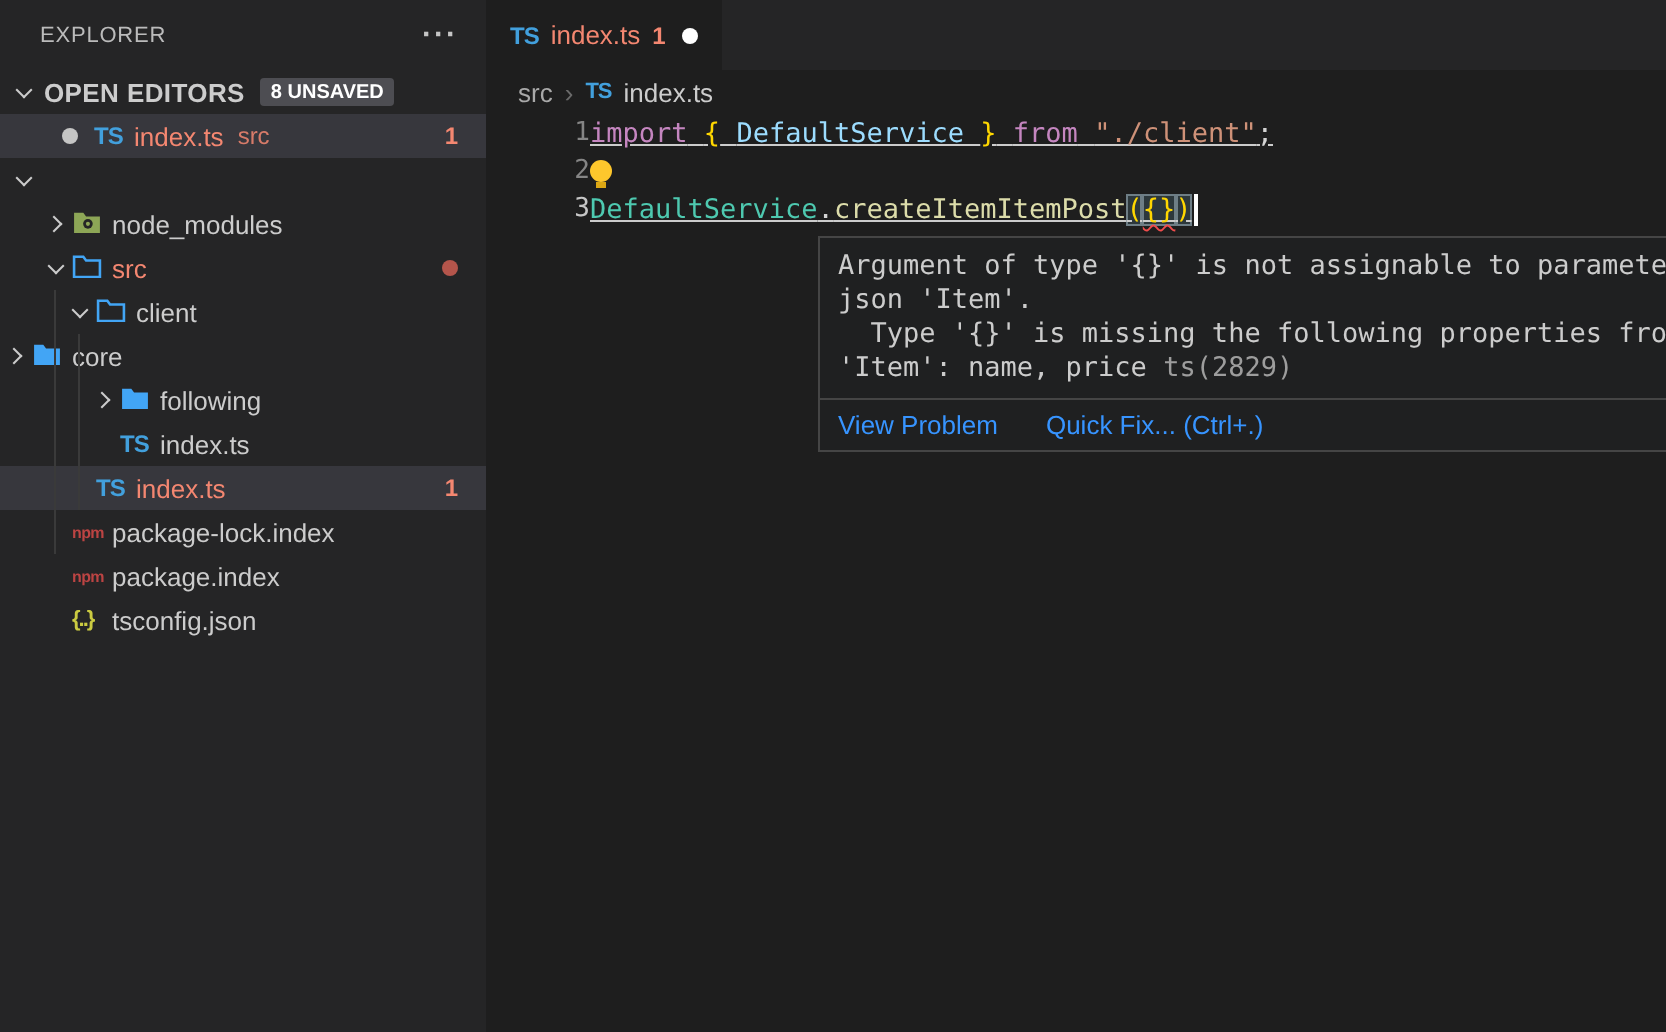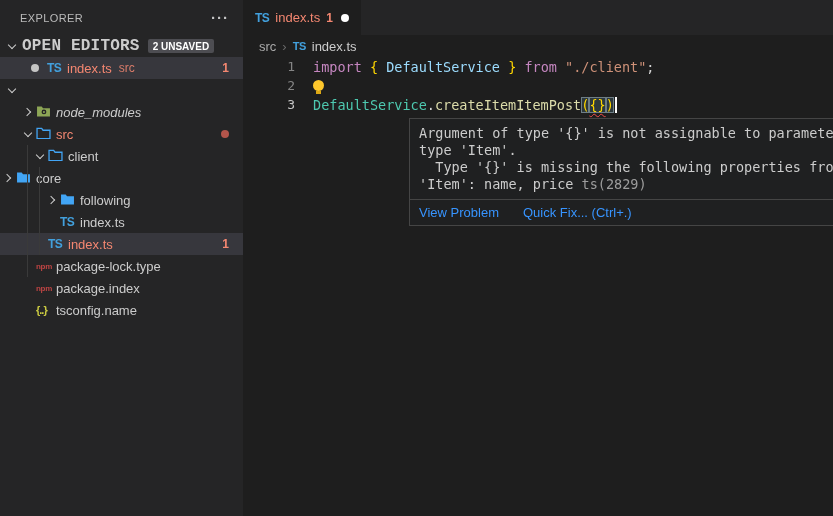--- a/index.html
+++ b/index.html
@@ -9,21 +9,21 @@
 
   
   .sidebar { position:absolute; left:0; top:0; width:243px; height:516px; background:#252526; }
   .sb-header { height:35px; display:flex; align-items:center; justify-content:space-between;
     padding:0 14px 0 20px; }
   .sb-title { font-size:11px; color:#bbbbbb; letter-spacing:.4px; }
   .more { font-size:15px; font-weight:bold; color:#c5c5c5; letter-spacing:1px; cursor:pointer; line-height:10px; }
 
   .row { height:22px; display:flex; align-items:center; font-size:13px; color:#cccccc; cursor:pointer; }
   .row.selected { background:#37373d; }
-  .sec-label { font-size:16px; font-weight:bold; color:#cccccc; letter-spacing:.2px; margin-left:2px;font-family:Liberation Mono, monospace; }
+  .sec-label { font-size:13px; font-weight:bold; color:#cccccc; letter-spacing:.2px; margin-left:2px; }
   .badge-pill { background:#4d4d52; color:#ffffff; font-size:10px; font-weight:bold;
     border-radius:2px; padding:1.5px 5px; margin-left:8px; }
 
   .twisty { width:16px; display:flex; align-items:center; justify-content:center; flex:0 0 16px; }
   .chev { width:6px; height:6px; border-right:1.4px solid #cccccc; border-bottom:1.4px solid #cccccc; }
   .chev.collapsed { transform:rotate(-45deg); margin-left:-2px; }
   .chev.expanded  { transform:rotate(45deg); margin-top:-3px; }
 
   .ficon { width:20px; flex:0 0 20px; display:flex; align-items:center; justify-content:flex-start; }
   .ts-ic { font-size:12px; font-weight:bold; letter-spacing:-.5px; }
@@ -48,21 +48,21 @@
     display:flex; align-items:center; gap:6px; padding-left:16px; font-size:13px; color:#a9a9a9; }
   .bc-sep { color:#6a6a6a; }
   .bc-file { color:#cccccc; }
   .ts-mini { font-size:11px; font-weight:bold; letter-spacing:-.5px; }
 
   .code { position:absolute; left:243px; top:57px; width:590px;
     font-family:"DejaVu Sans Mono", monospace; font-size:13.5px; }
   .cline { height:19px; display:flex; align-items:center; white-space:pre; }
   .gutter { width:52px; flex:0 0 52px; text-align:right; color:#858585; font-size:13px; }
   .gutter.active { color:#c6c6c6; }
-  .ctext { margin-left:18px; display:flex; align-items:center; }
+  .ctext { display:flex; align-items:center;text-decoration:underline; }
   .tok { white-space:pre; }
   .bracket-box { box-shadow:inset 0 0 0 1px #6e7e86; background:rgba(86,125,140,.28); }
   .squiggle { text-decoration:underline wavy #f14c4c 1px; text-underline-offset:3px; text-decoration-skip-ink:none; }
   .cursor { display:inline-block; width:2px; height:16px; background:#ffffff; margin-left:1px; }
 
   .bulb { width:11px; height:11px; border-radius:50%; background:#fec72c; position:relative;
     display:inline-block; cursor:pointer; }
   .bulb::after { content:""; position:absolute; left:3px; bottom:-3px; width:5px; height:3px; background:#dda814; }
 
   
@@ -83,21 +83,21 @@
   <div class="sb-header">
     <span class="sb-title">EXPLORER</span>
     <span class="more">···</span>
   </div>
 
   <div class="row" style="padding-left:4px">
     <span class="twisty">
         <span class="chev expanded"></span>
       </span>
     <span class="sec-label">OPEN EDITORS</span>
-    <span class="badge-pill">2 UNSAVED</span>
+    <span class="badge-pill">8 UNSAVED</span>
   </div>
 
   <div class="row selected" style="padding-left:31px">
     <span class="mod-dot"></span>
     <span class="ficon">
         <span class="ts-ic ts-color" style="color: rgb(66, 160, 221);">TS</span>
       </span>
     <span class="tlabel err" style="color: rgb(244, 135, 113);">index.ts</span>
     <span class="tdesc err" style="color: rgb(244, 135, 113);">src</span>
     <span class="spacer"></span>
@@ -106,21 +106,21 @@
 
   <div class="row" style="padding-left:4px">
     <span class="twisty">
         <span class="chev expanded"></span>
       </span>
   </div>
 
   <div id="tree" style="position:relative">
     <div class="indent-guide" style="left:27px; top:44px; height:132px"></div>
     <div class="indent-guide" style="left:39px; top:66px; height:88px"></div>
-  <div class="row" style="padding-left: 20px; font-style: italic;">
+  <div class="row" style="padding-left: 20px;">
         <span class="twisty">
           <span class="chev collapsed"></span>
         </span>
         <span class="ficon">
           <span><svg width="15" height="12" viewBox="0 0 16 13">
               <path d="M1 1.5 h5 l1.5 2 H15 v9 H1 z" fill="#8da656"></path>
               <circle cx="8.5" cy="7.5" r="2.6" fill="#252526"></circle>
               <circle cx="8.5" cy="7.5" r="1.1" fill="#8da656"></circle>
             </svg></span>
         </span>
@@ -191,37 +191,37 @@
         </span>
         <span class="tlabel" style="color: rgb(244, 135, 113);">index.ts</span>
         <span class="spacer"></span>
         <span class="count-badge" style="color: rgb(244, 135, 113);">1</span>
       </div>
       <div class="row" style="padding-left: 20px;">
         <span class="twisty"></span>
         <span class="ficon">
           <span class="npm-ic" style="color: rgb(188, 68, 67);">npm</span>
         </span>
-        <span class="tlabel">package-lock.type</span>
+        <span class="tlabel">package-lock.index</span>
         <span class="spacer"></span>
       </div>
       <div class="row" style="padding-left: 20px;">
         <span class="twisty"></span>
         <span class="ficon">
           <span class="npm-ic" style="color: rgb(188, 68, 67);">npm</span>
         </span>
         <span class="tlabel">package.index</span>
         <span class="spacer"></span>
       </div>
       <div class="row" style="padding-left: 20px;">
         <span class="twisty"></span>
         <span class="ficon">
           <span class="json-ic" style="color: rgb(203, 203, 65);">{..}</span>
         </span>
-        <span class="tlabel">tsconfig.name</span>
+        <span class="tlabel">tsconfig.json</span>
         <span class="spacer"></span>
       </div>
     </div>
 </div>
 
 <div class="tabbar">
   <div class="tab">
     <span class="ts-ic ts-color" style="color: rgb(66, 160, 221);">TS</span>
     <span class="tab-label err" style="color: rgb(244, 135, 113);">index.ts</span>
     <span class="count-badge err" style="margin: 0px; color: rgb(244, 135, 113);">1</span>
@@ -238,21 +238,21 @@
 
 <div class="code" id="code">
     <div class="cline"><span class="gutter">1</span><span class="ctext"><span class="tok" style="color: rgb(197, 134, 192);">import</span><span class="tok" style="color: rgb(212, 212, 212);"> </span><span class="tok" style="color: rgb(255, 215, 0);">{</span><span class="tok" style="color: rgb(212, 212, 212);"> </span><span class="tok" style="color: rgb(156, 220, 254);">DefaultService</span><span class="tok" style="color: rgb(212, 212, 212);"> </span><span class="tok" style="color: rgb(255, 215, 0);">}</span><span class="tok" style="color: rgb(212, 212, 212);"> </span><span class="tok" style="color: rgb(197, 134, 192);">from</span><span class="tok" style="color: rgb(212, 212, 212);"> </span><span class="tok" style="color: rgb(206, 145, 120);">"./client"</span><span class="tok" style="color: rgb(212, 212, 212);">;</span></span></div>
     <div class="cline"><span class="gutter">2</span><span class="ctext"><span class="bulb"></span></span></div>
     <div class="cline"><span class="gutter active">3</span><span class="ctext"><span class="tok" style="color: rgb(78, 201, 176);">DefaultService</span><span class="tok" style="color: rgb(212, 212, 212);">.</span><span class="tok" style="color: rgb(220, 220, 170);">createItemItemPost</span><span class="tok bracket-box" style="color: rgb(255, 215, 0);">(</span><span class="tok bracket-box squiggle" style="color: rgb(255, 215, 0);">{}</span><span class="tok bracket-box" style="color: rgb(255, 215, 0);">)</span><span class="cursor"></span></span></div>
   </div>
 
 <div class="hover">
   <div class="hover-body" id="hover-body">
       <div class="hover-line"><span>Argument of type '{}' is not assignable to parameter of</span></div>
-      <div class="hover-line"><span>type 'Item'.</span></div>
+      <div class="hover-line"><span>json 'Item'.</span></div>
       <div class="hover-line"><span>  Type '{}' is missing the following properties from</span></div>
       <div class="hover-line"><span>'Item': name, price </span><span class="muted">ts(2829)</span></div>
     </div>
   <div class="hover-actions">
     <span class="hlink link" style="color: rgb(55, 148, 255);">View Problem</span>
     <span class="hlink link" style="color: rgb(55, 148, 255);">Quick Fix... (Ctrl+.)</span>
   </div>
 </div>
 
 </body></html>

